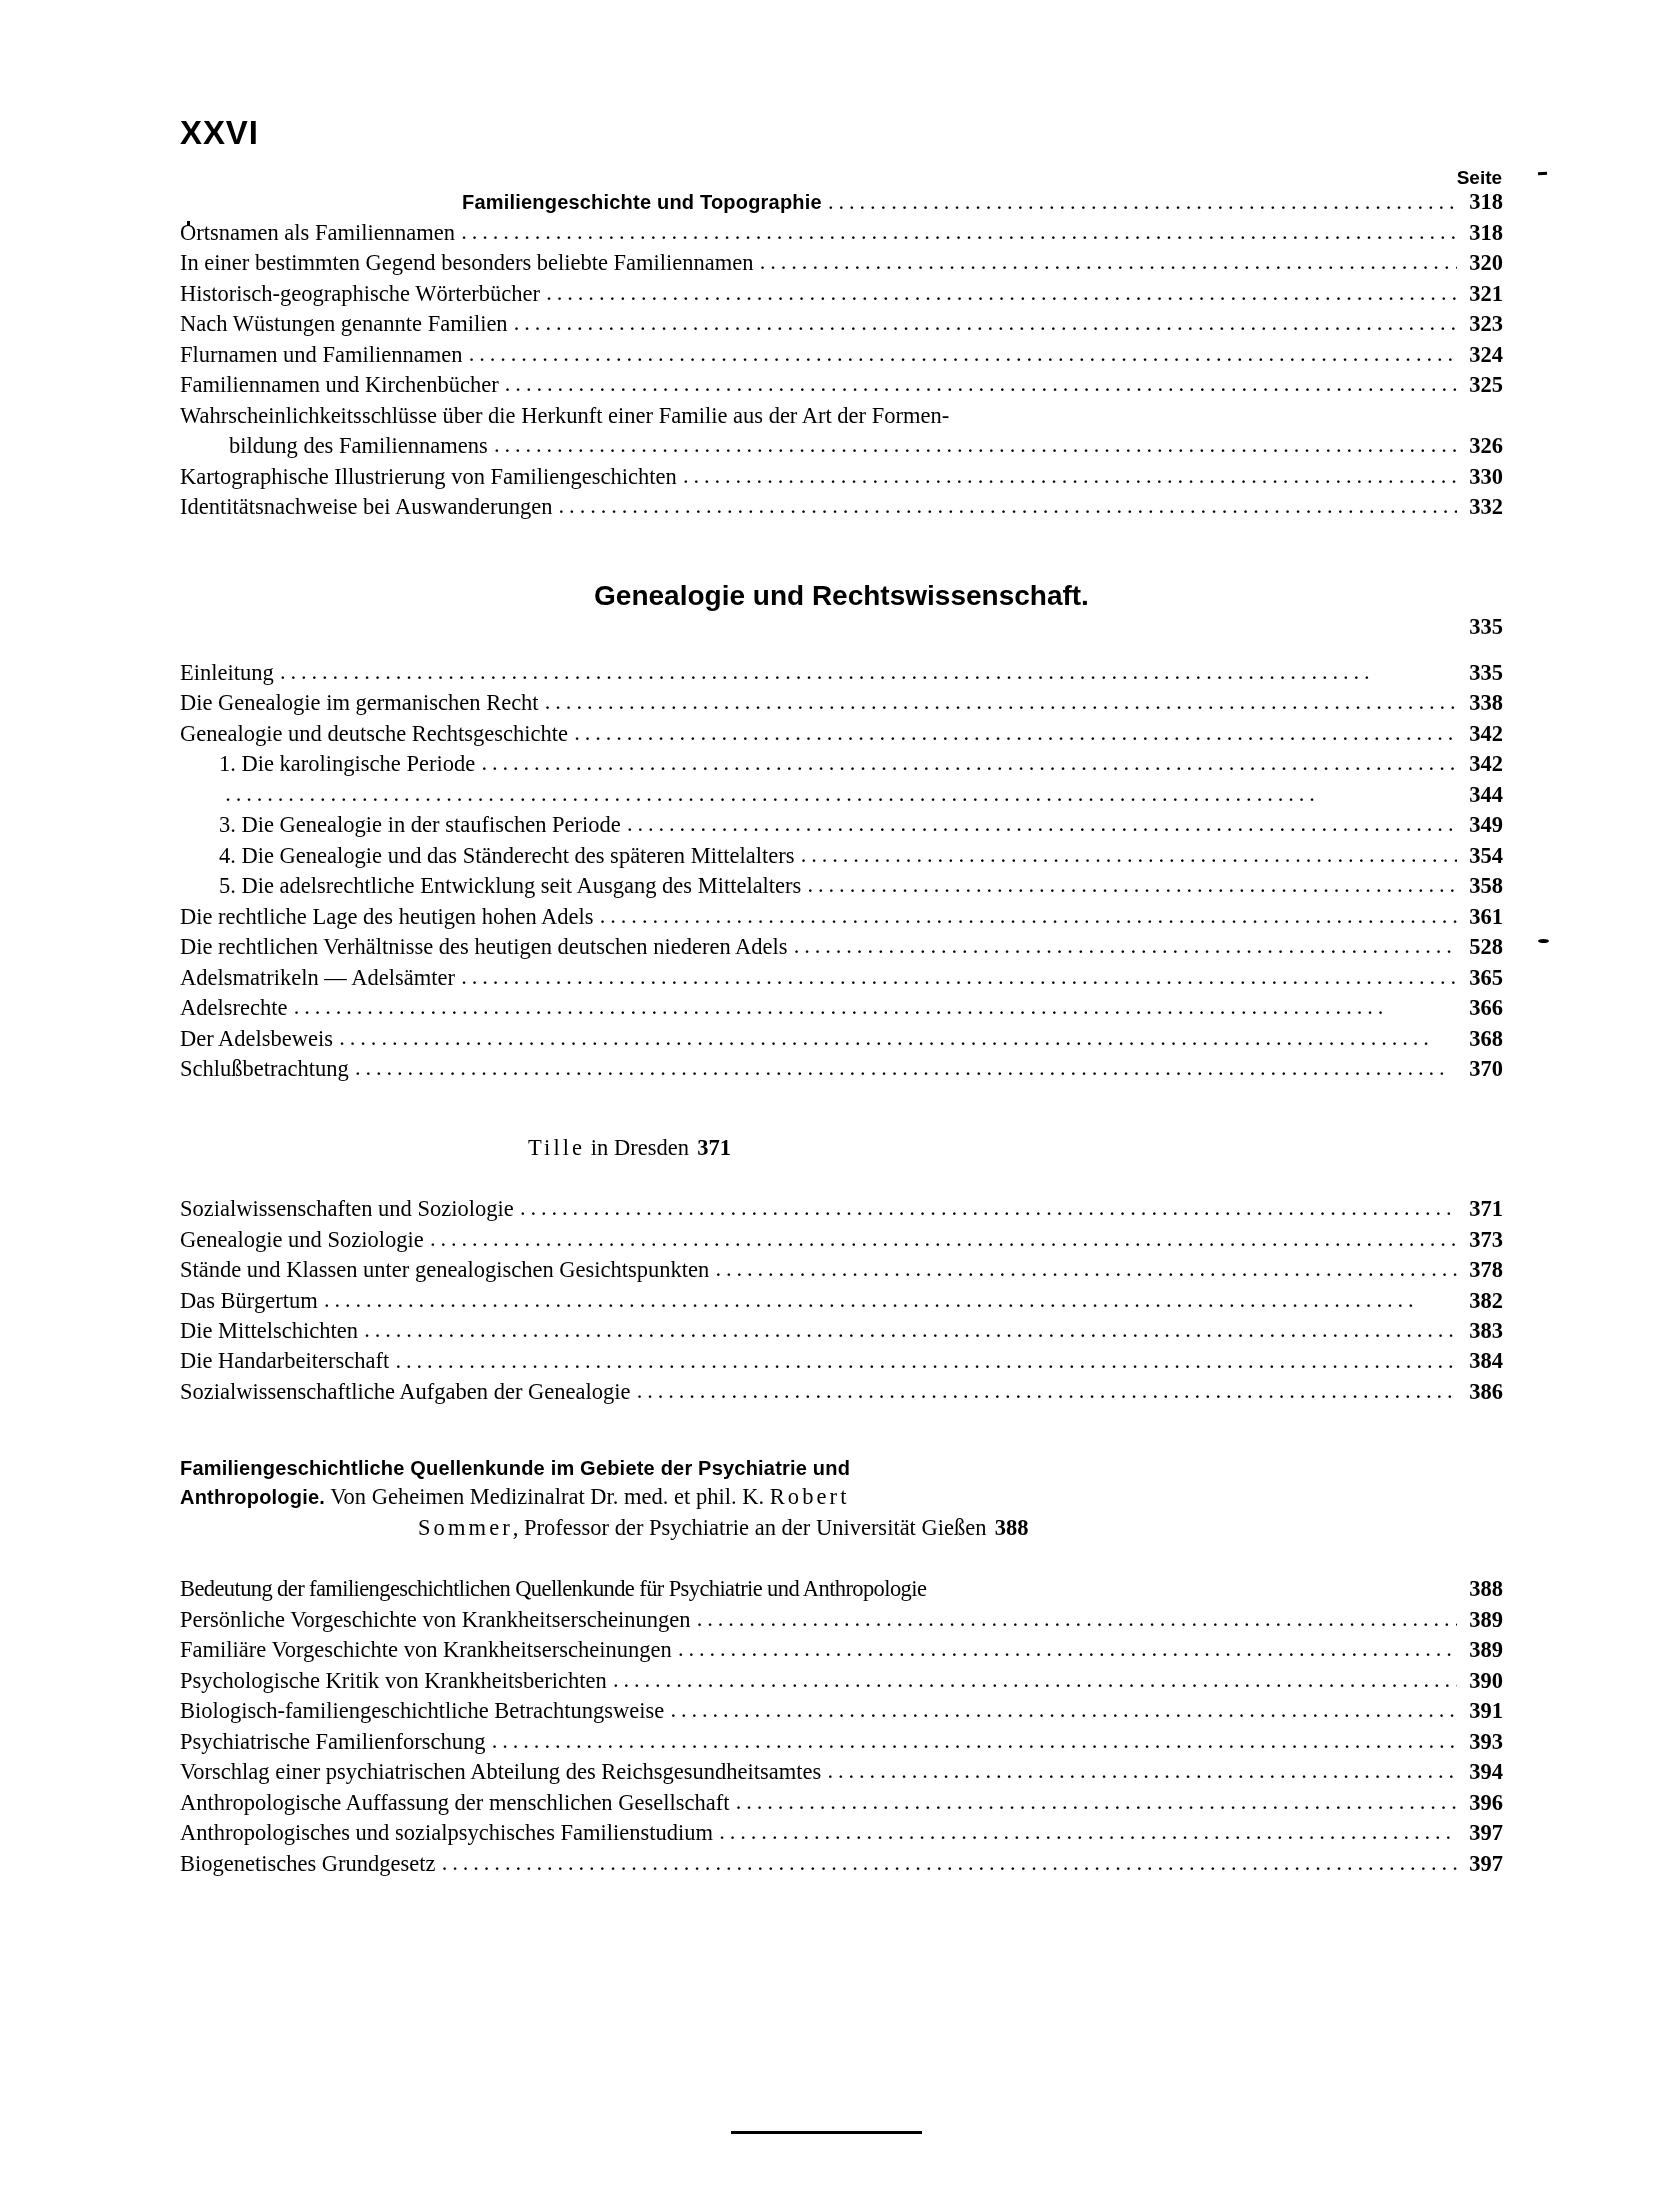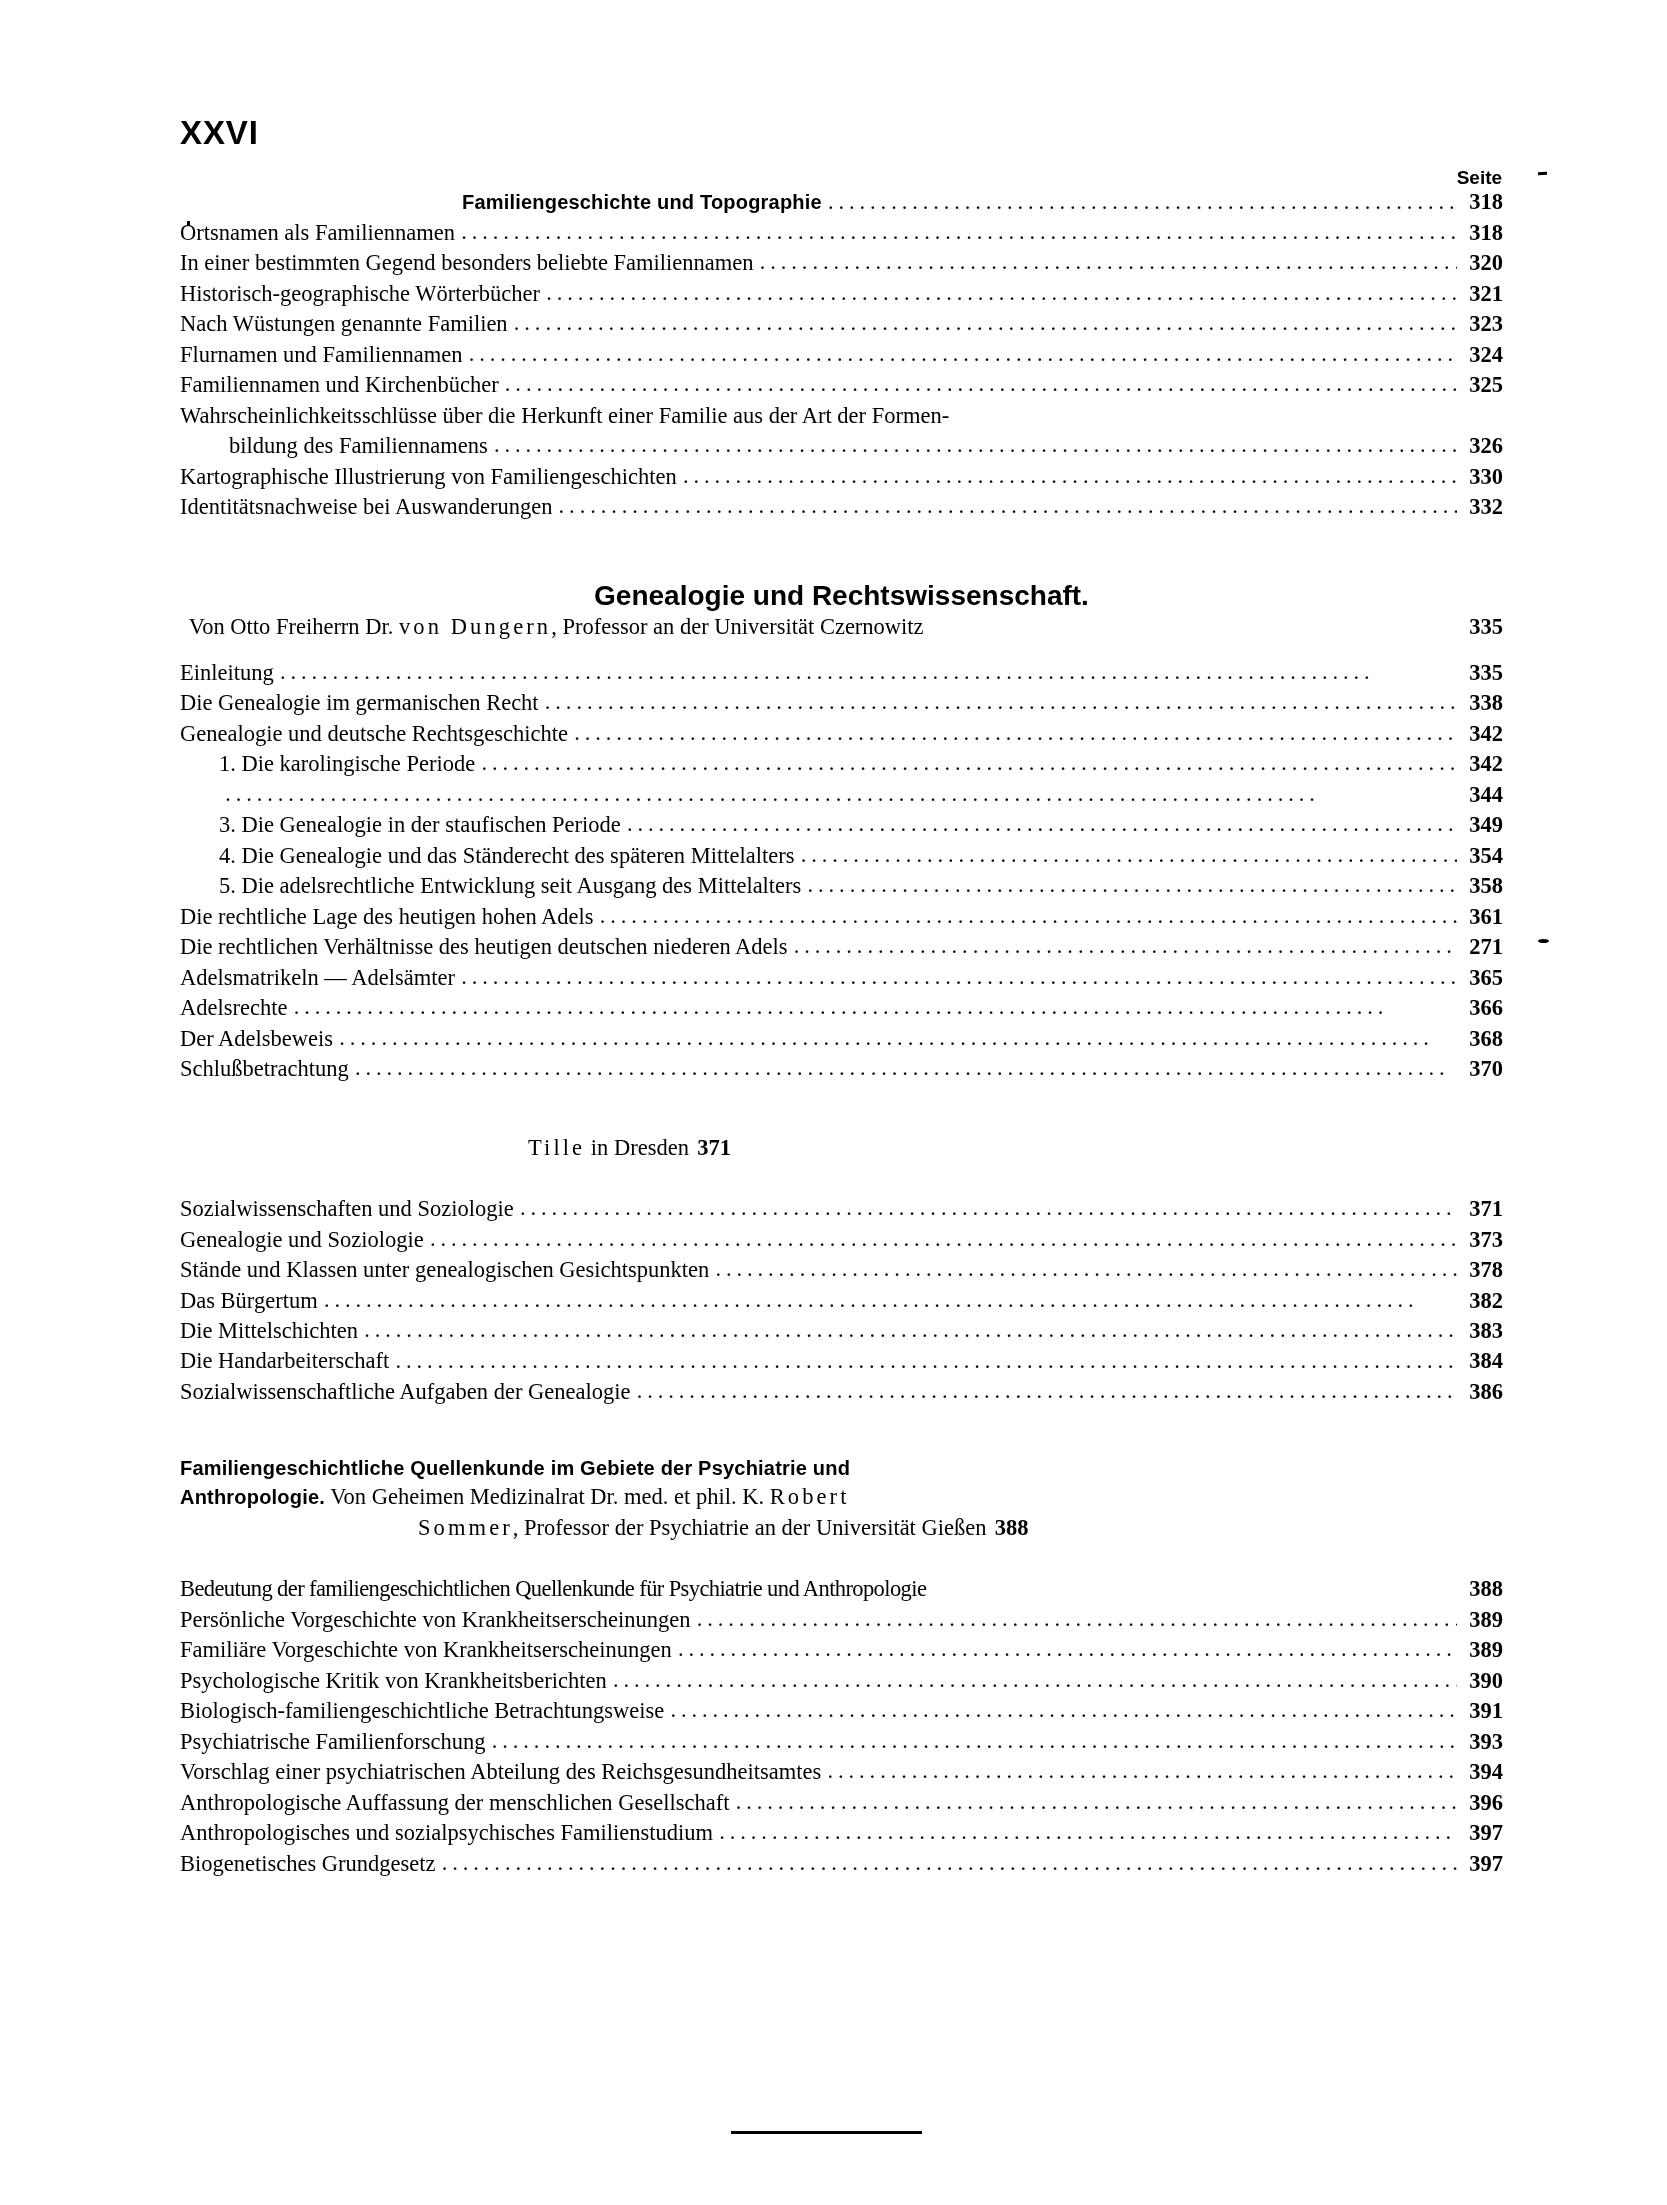--- a/index.html
+++ b/index.html
@@ -195,21 +195,20 @@
         <span class="label">Identitätsnachweise bei Auswanderungen</span>
         <span class="leader"></span>
         <span class="pageno">332</span>
       </div>
     </div>
 
     <div class="gap-xl"></div>
 
     <div class="parttitle-centered">Genealogie und Rechtswissenschaft.</div>
     <div class="row no-leader">
-      <span class="label headblock" style="padding-left:8.8px;"><span>Von Otto Freiherrn Dr. </span><span class="spaced">von Dungern</span><span>, Professor an der Universität Czernowitz</span></span>
       <span class="spacer"></span>
       <span class="pageno">335</span>
     </div>
 
     <div class="gap-sm"></div>
 
     <div>
       <div class="row">
         <span class="label">Einleitung</span>
         <span class="leader"></span>
@@ -250,21 +249,21 @@
         <span class="pageno">358</span>
       </div>
       <div class="row">
         <span class="label">Die rechtliche Lage des heutigen hohen Adels</span>
         <span class="leader"></span>
         <span class="pageno">361</span>
       </div>
       <div class="row">
         <span class="label">Die rechtlichen Verhältnisse des heutigen deutschen niederen Adels</span>
         <span class="leader"></span>
-        <span class="pageno">271</span>
+        <span class="pageno">528</span>
       </div>
       <div class="row">
         <span class="label">Adelsmatrikeln — Adelsämter</span>
         <span class="leader"></span>
         <span class="pageno">365</span>
       </div>
       <div class="row">
         <span class="label">Adelsrechte</span>
         <span class="leader"></span>
         <span class="pageno">366</span>

